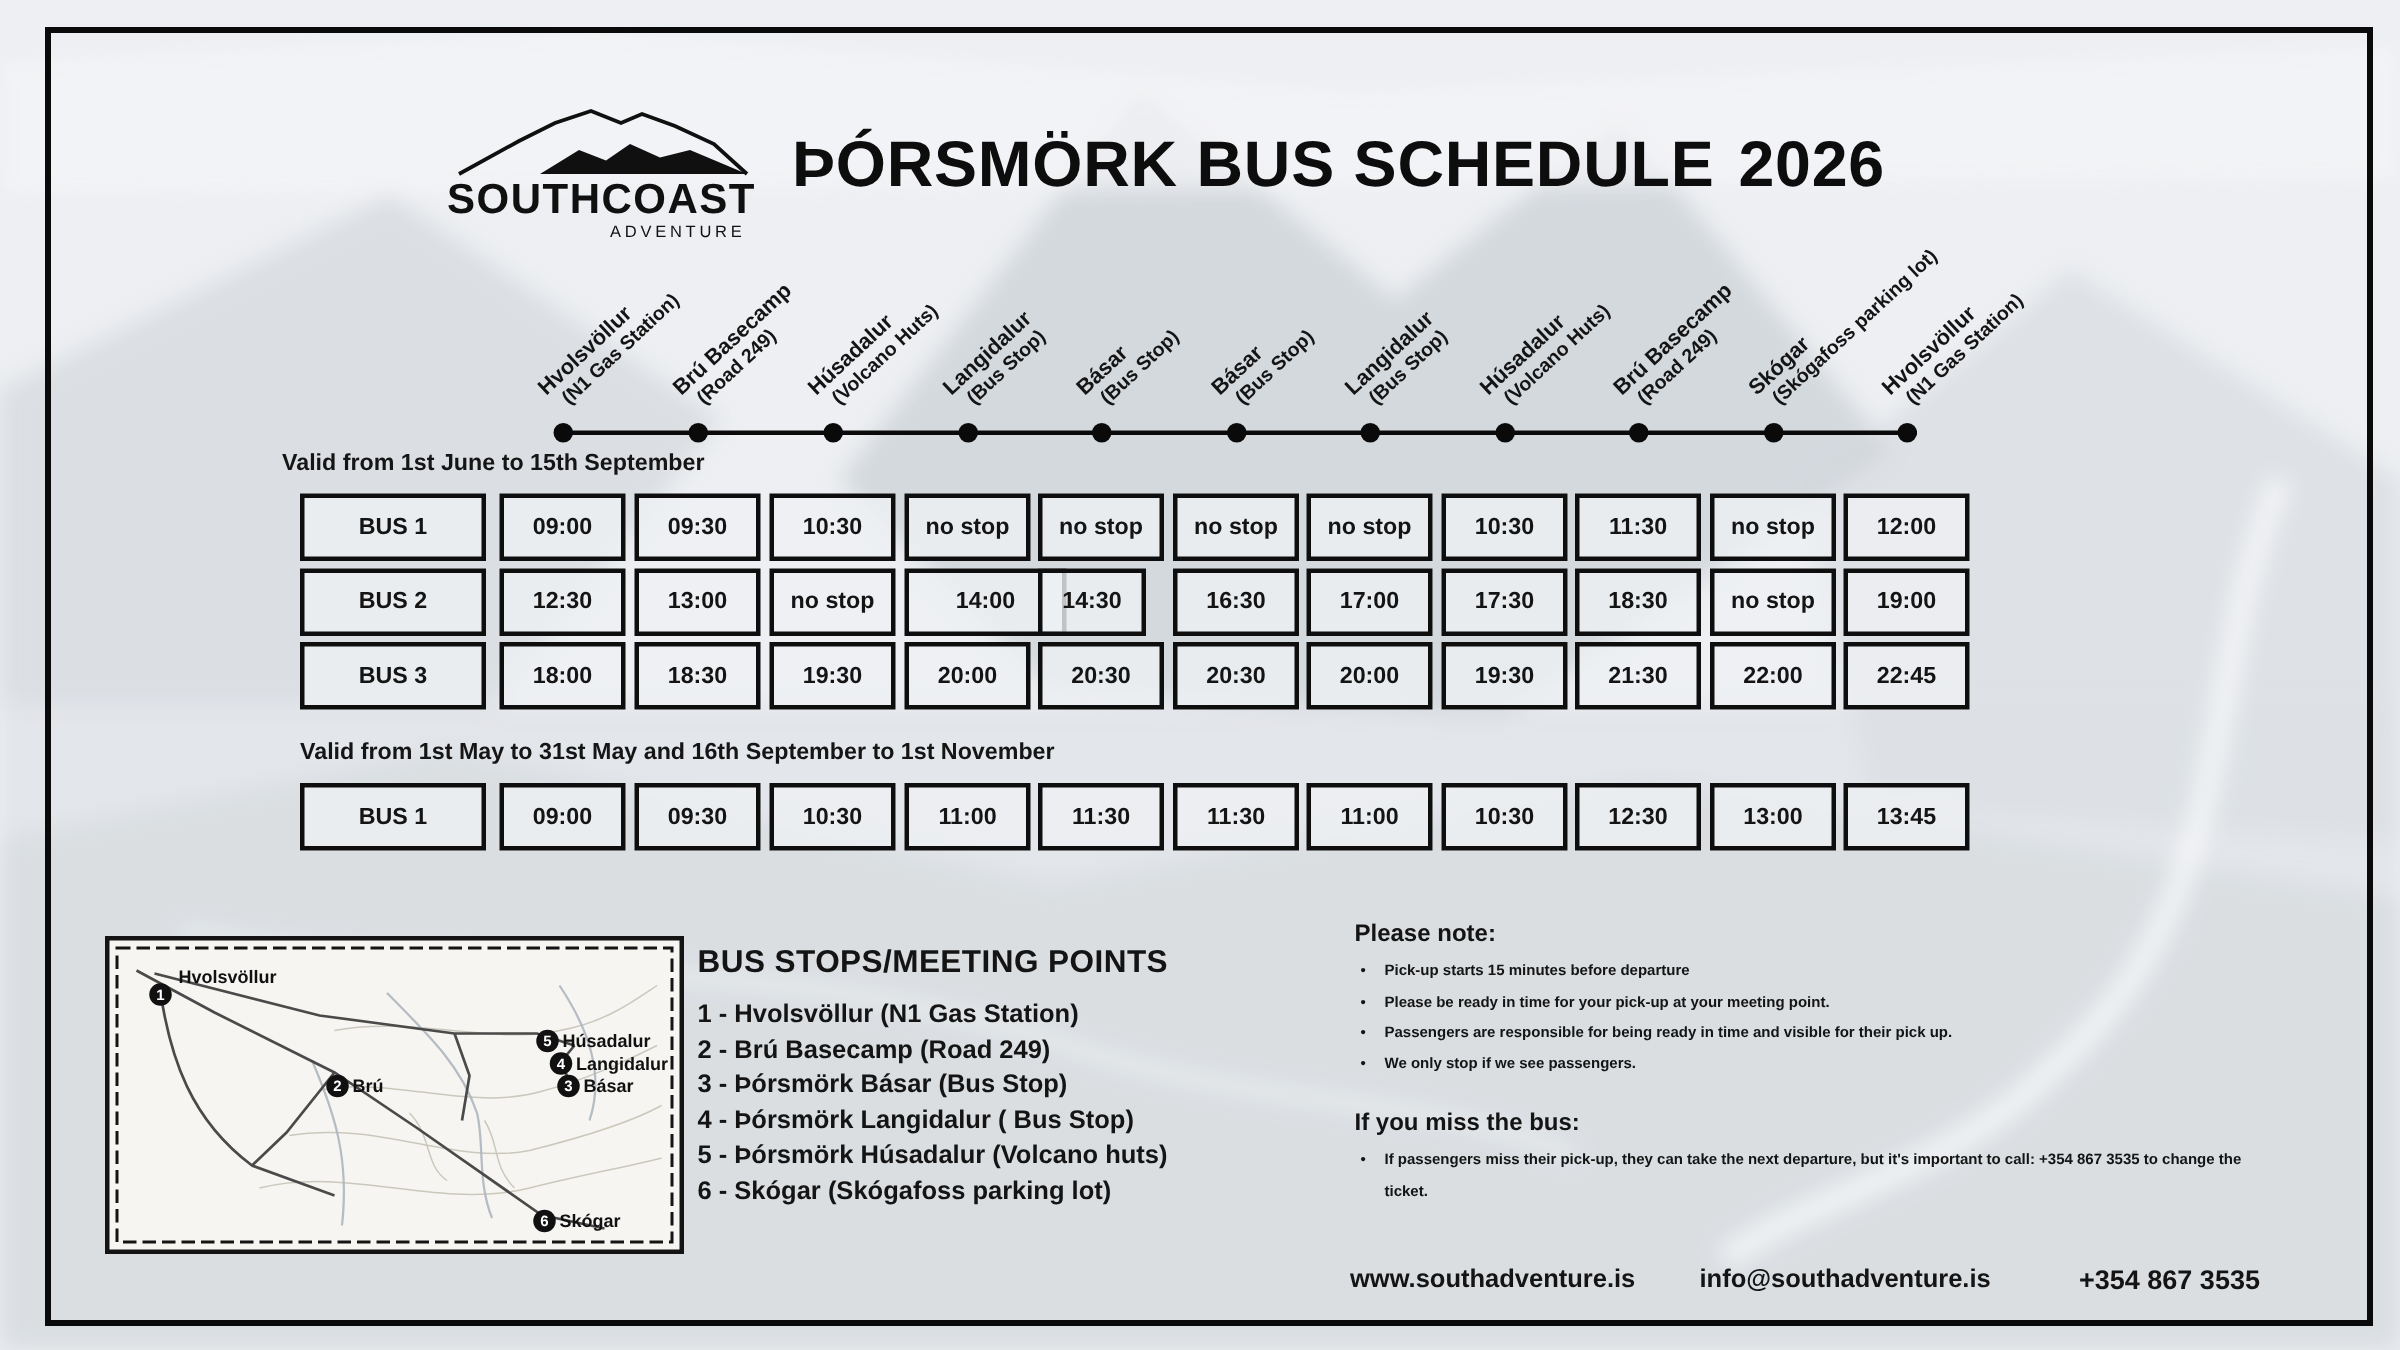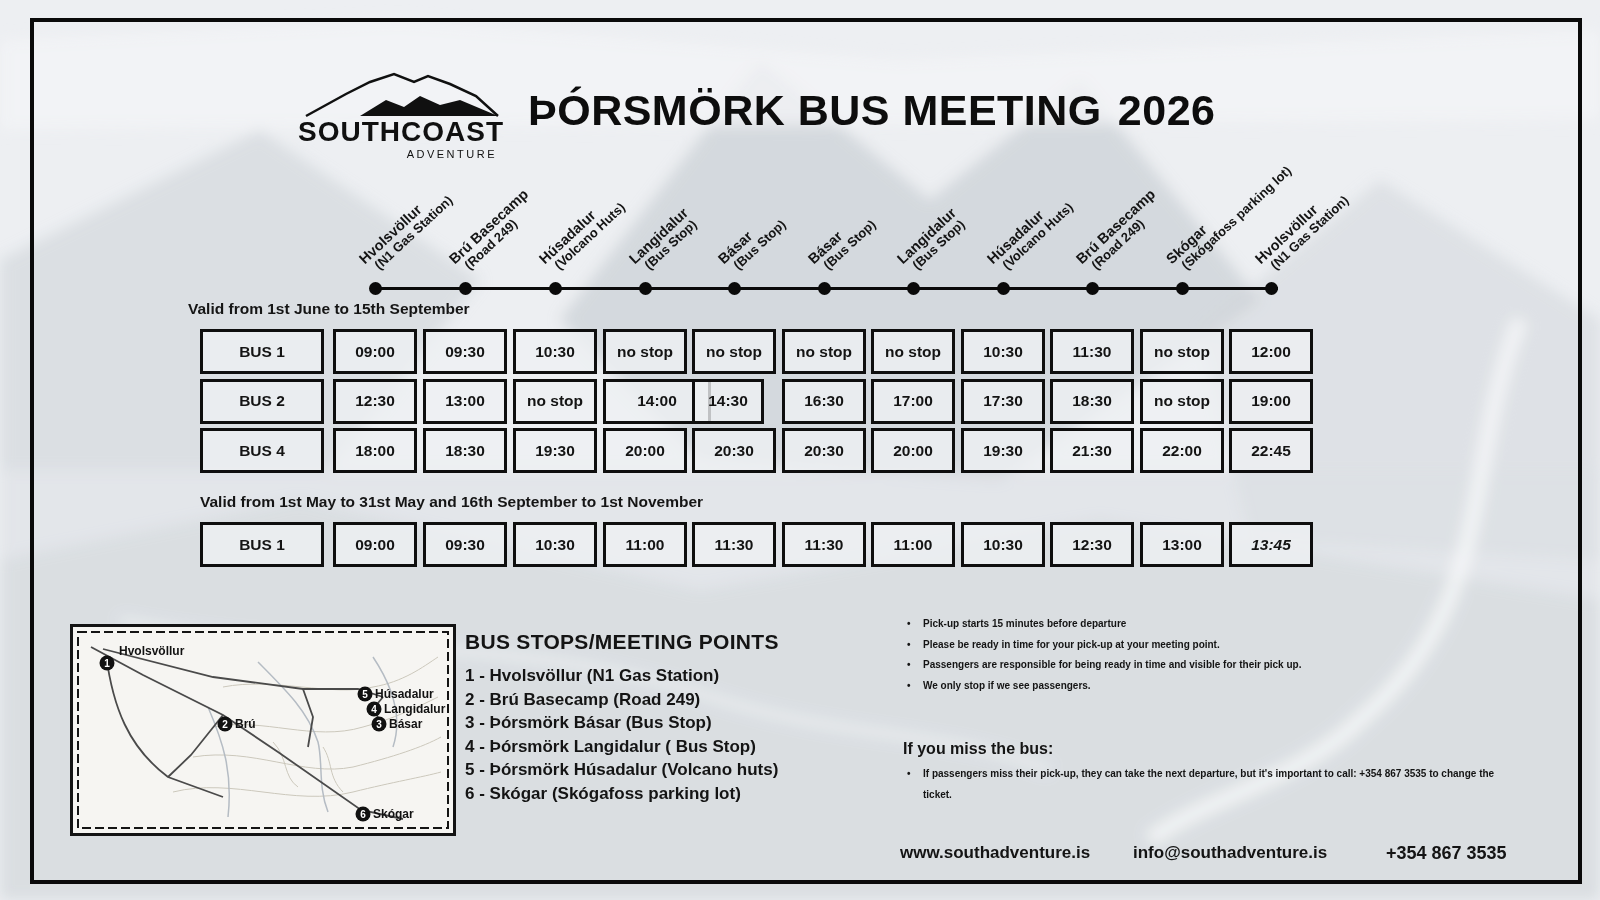--- a/index.html
+++ b/index.html
@@ -82,21 +82,21 @@
     <div class="logo">
       <svg width="205" height="52" viewBox="0 0 205 52">
         <path d="M8,48 L48,26 L72,14 L96,6 L116,14 L130,8 L152,16 L178,28 L200,48" fill="none" stroke="#101010" stroke-width="2.5"></path>
         <path d="M62,48 L88,32 L106,39 L122,28 L142,37 L162,32 L200,48 Z" fill="#101010"></path>
       </svg>
       <div class="logo-name">SOUTHCOAST</div>
       <div class="logo-sub">ADVENTURE</div>
     </div>
 
     <h1 class="title" style="margin:0;">
-      <span>ÞÓRSMÖRK BUS MEETING</span><span class="year">2026</span>
+      <span>ÞÓRSMÖRK BUS SCHEDULE</span><span class="year">2026</span>
     </h1>
 
     <div id="timeline">
       <div class="tl-line"></div>
     <div class="tl-dot" style="left: 368.5px;"></div>
         <div class="tl-anchor" style="left: 377px;">
           <div class="tl-label">
             <span class="tl-name">Hvolsvöllur</span>
             <span class="tl-detail">(N1 Gas Station)</span>
           </div>
@@ -192,21 +192,21 @@
         <div class="cell" style="left: 423px; top: 378.5px; width: 84px;">13:00</div>
         <div class="cell" style="left: 513px; top: 378.5px; width: 84px;">no stop</div>
         <div class="cell" style="left: 603px; top: 378.5px; width: 108px;">14:00</div>
         <div class="cell" style="left: 692px; top: 378.5px; width: 72px;">14:30</div>
         <div class="cell" style="left: 782px; top: 378.5px; width: 84px;">16:30</div>
         <div class="cell" style="left: 871px; top: 378.5px; width: 84px;">17:00</div>
         <div class="cell" style="left: 961px; top: 378.5px; width: 84px;">17:30</div>
         <div class="cell" style="left: 1050px; top: 378.5px; width: 84px;">18:30</div>
         <div class="cell" style="left: 1140px; top: 378.5px; width: 84px;">no stop</div>
         <div class="cell" style="left: 1229px; top: 378.5px; width: 84px;">19:00</div>
-        <div class="cell" style="left: 200px; top: 428px; width: 124px;">BUS 4</div>
+        <div class="cell" style="left: 200px; top: 428px; width: 124px;">BUS 3</div>
         <div class="cell" style="left: 333px; top: 428px; width: 84px;">18:00</div>
         <div class="cell" style="left: 423px; top: 428px; width: 84px;">18:30</div>
         <div class="cell" style="left: 513px; top: 428px; width: 84px;">19:30</div>
         <div class="cell" style="left: 603px; top: 428px; width: 84px;">20:00</div>
         <div class="cell" style="left: 692px; top: 428px; width: 84px;">20:30</div>
         <div class="cell" style="left: 782px; top: 428px; width: 84px;">20:30</div>
         <div class="cell" style="left: 871px; top: 428px; width: 84px;">20:00</div>
         <div class="cell" style="left: 961px; top: 428px; width: 84px;">19:30</div>
         <div class="cell" style="left: 1050px; top: 428px; width: 84px;">21:30</div>
         <div class="cell" style="left: 1140px; top: 428px; width: 84px;">22:00</div>
@@ -216,21 +216,21 @@
         <div class="cell" style="left: 333px; top: 522px; width: 84px;">09:00</div>
         <div class="cell" style="left: 423px; top: 522px; width: 84px;">09:30</div>
         <div class="cell" style="left: 513px; top: 522px; width: 84px;">10:30</div>
         <div class="cell" style="left: 603px; top: 522px; width: 84px;">11:00</div>
         <div class="cell" style="left: 692px; top: 522px; width: 84px;">11:30</div>
         <div class="cell" style="left: 782px; top: 522px; width: 84px;">11:30</div>
         <div class="cell" style="left: 871px; top: 522px; width: 84px;">11:00</div>
         <div class="cell" style="left: 961px; top: 522px; width: 84px;">10:30</div>
         <div class="cell" style="left: 1050px; top: 522px; width: 84px;">12:30</div>
         <div class="cell" style="left: 1140px; top: 522px; width: 84px;">13:00</div>
-        <div class="cell" style="left: 1229px; top: 522px; width: 84px; font-style: italic;">13:45</div>
+        <div class="cell" style="left: 1229px; top: 522px; width: 84px;">13:45</div>
       </div>
 
     <div class="map-box">
       <svg width="380" height="206" viewBox="0 0 380 206">
         <rect x="5" y="5" width="370" height="196" fill="none" stroke="#141414" stroke-width="2" stroke-dasharray="9 4"></rect>
 
         <g stroke="#c7c3b6" stroke-width="1" fill="none" opacity="0.9">
           <path d="M150,60 C200,50 260,70 300,60 C330,55 350,40 365,30"></path>
           <path d="M140,100 C190,90 240,115 290,100 C320,92 345,80 365,70"></path>
           <path d="M120,130 C180,120 230,150 280,140 C320,130 350,120 368,110"></path>
@@ -288,20 +288,21 @@
           <div class="mp-item">1 - Hvolsvöllur (N1 Gas Station)</div>
           <div class="mp-item">2 - Brú Basecamp (Road 249)</div>
           <div class="mp-item">3 - Þórsmörk Básar (Bus Stop)</div>
           <div class="mp-item">4 - Þórsmörk Langidalur ( Bus Stop)</div>
           <div class="mp-item">5 - Þórsmörk Húsadalur (Volcano huts)</div>
           <div class="mp-item">6 - Skógar (Skógafoss parking lot)</div>
         </div>
     </div>
 
     <div class="notes">
+      <p class="note-title">Please note:</p>
       <ul class="blist" id="notes-list">
           <li>Pick-up starts 15 minutes before departure</li>
           <li>Please be ready in time for your pick-up at your meeting point.</li>
           <li>Passengers are responsible for being ready in time and visible for their pick up.</li>
           <li>We only stop if we see passengers.</li>
         </ul>
     </div>
 
     <div class="notes2">
       <p class="note-title">If you miss the bus:</p>

